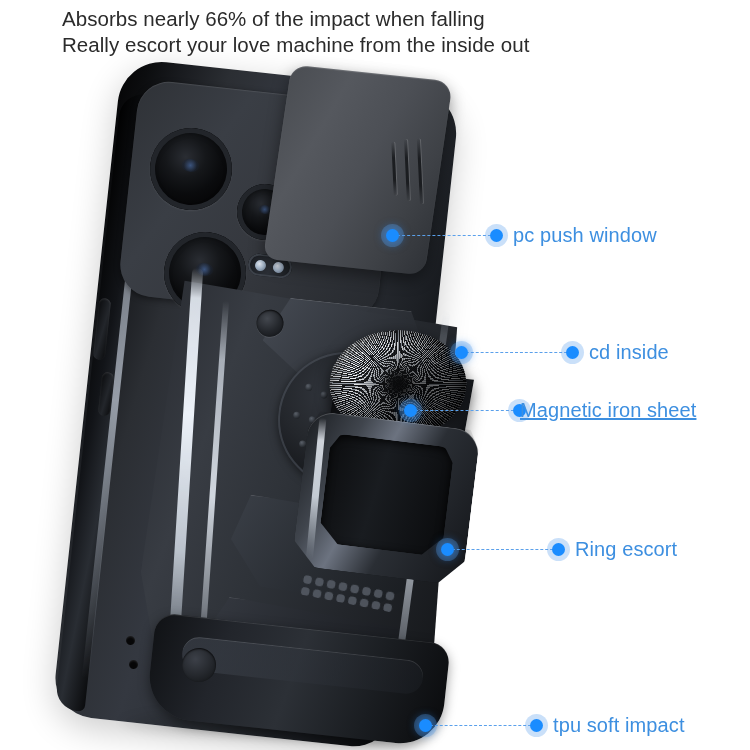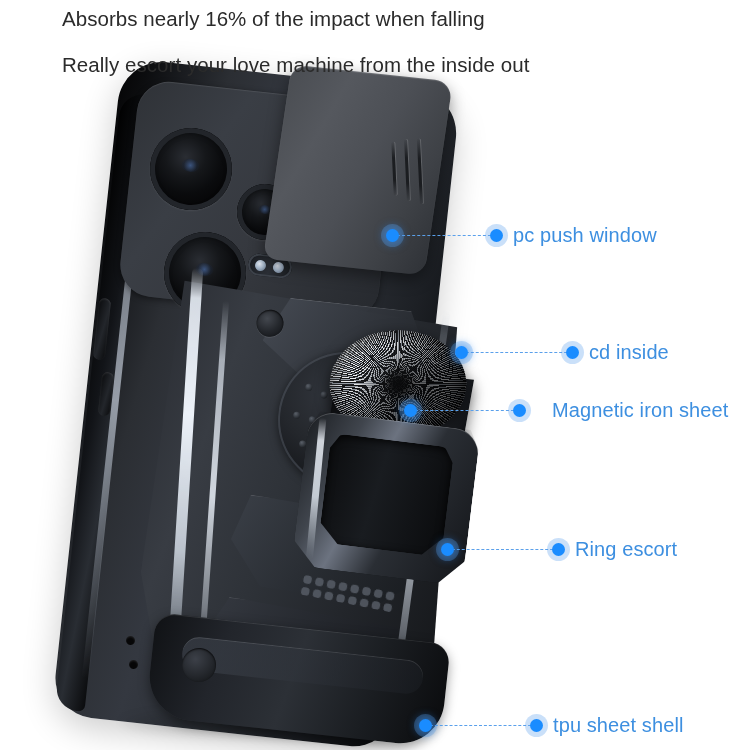--- a/index.html
+++ b/index.html
@@ -497,22 +497,22 @@
     transform: translateY(-50%);
     letter-spacing: .1px;
   }
 </style>
 </head>
 <body style="background: rgb(255, 255, 255);">
 
 <div id="page" style="width: 750px; height: 750px; background: rgb(255, 255, 255);">
 
   <div id="headline">
-    <div class="headline-line" style="color: rgb(43, 43, 43);">Absorbs nearly 16% of the impact when falling</div>
-    <div class="headline-line" style="color: rgb(43, 43, 43); margin-top: 20px;">Really escort your love machine from the inside out</div>
+    <div class="headline-line" style="color: rgb(43, 43, 43);">Absorbs nearly 66% of the impact when falling</div>
+    <div class="headline-line" style="color: rgb(43, 43, 43);">Really escort your love machine from the inside out</div>
   </div>
 
   <div id="product">
     <div class="ground-shadow"></div>
 
     <div id="case-root">
 
       <div class="shell"></div>
       <div class="shell-rail"></div>
       <div class="shell-bevel"></div>
@@ -596,29 +596,29 @@
       <div class="callout">
         <div class="leader" style="--line: #5aa0eb; left: 461px; top: 352px; width: 111px; transform: rotate(0deg);"></div>
         <div class="dot src" style="--dot: #1a8cff; left: 461px; top: 352px;"></div>
         <div class="dot" style="--dot: #1a8cff; left: 572px; top: 352px;"></div>
         <div class="clabel" style="--label: #3d8fe0; left: 589px; top: 352px;">cd inside</div>
       </div>
       <div class="callout">
         <div class="leader" style="--line: #5aa0eb; left: 410px; top: 410px; width: 109px; transform: rotate(0deg);"></div>
         <div class="dot src" style="--dot: #1a8cff; left: 410px; top: 410px;"></div>
         <div class="dot" style="--dot: #1a8cff; left: 519px; top: 410px;"></div>
-        <div class="clabel" style="--label: #3d8fe0; left: 552px; top: 410px;">Magnetic iron sheet</div>
+        <div class="clabel" style="--label: #3d8fe0; left: 520px; top: 410px; text-decoration: underline;">Magnetic iron sheet</div>
       </div>
       <div class="callout">
         <div class="leader" style="--line: #5aa0eb; left: 447px; top: 549px; width: 111px; transform: rotate(0deg);"></div>
         <div class="dot src" style="--dot: #1a8cff; left: 447px; top: 549px;"></div>
         <div class="dot" style="--dot: #1a8cff; left: 558px; top: 549px;"></div>
         <div class="clabel" style="--label: #3d8fe0; left: 575px; top: 549px;">Ring escort</div>
       </div>
       <div class="callout">
         <div class="leader" style="--line: #5aa0eb; left: 425px; top: 725px; width: 111px; transform: rotate(0deg);"></div>
         <div class="dot src" style="--dot: #1a8cff; left: 425px; top: 725px;"></div>
         <div class="dot" style="--dot: #1a8cff; left: 536px; top: 725px;"></div>
-        <div class="clabel" style="--label: #3d8fe0; left: 553px; top: 725px;">tpu sheet shell</div>
+        <div class="clabel" style="--label: #3d8fe0; left: 553px; top: 725px;">tpu soft impact</div>
       </div>
     </div>
 
 </div>
 
 </body></html>

